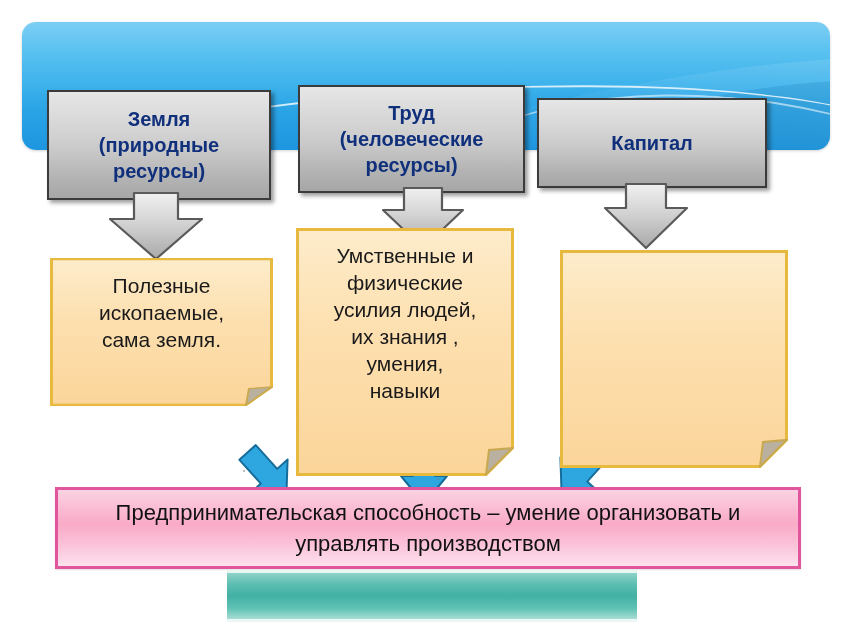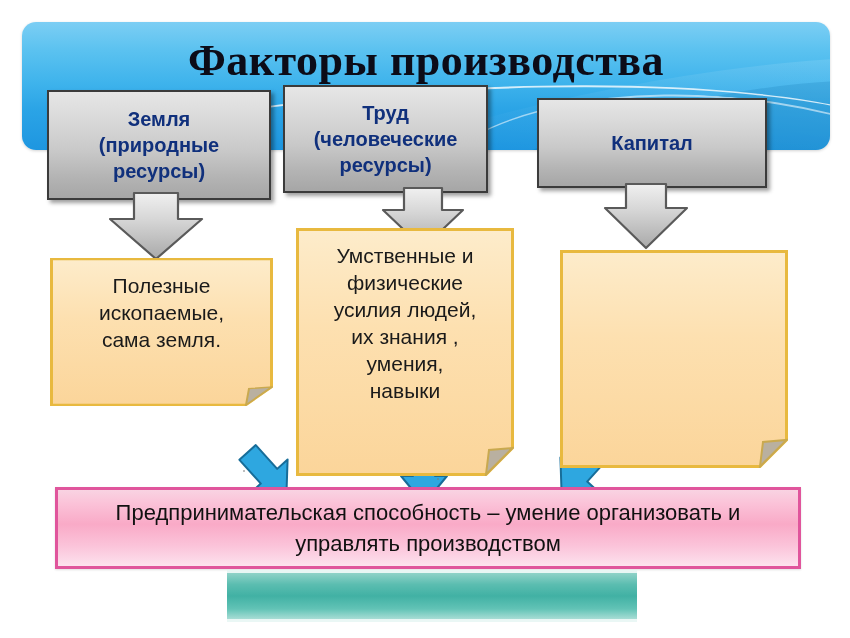--- a/index.html
+++ b/index.html
@@ -114,21 +114,21 @@
     font-size: 20px;
     line-height: 26px;
     text-align: center;
     display: flex;
     align-items: center;
     justify-content: center;
     box-sizing: border-box;
     padding: 2px 6px;
   }
   #gbox-zemlya  { left: 47px;  top: 90px;  width: 224px; height: 110px; }
-  #gbox-trud    { left: 283px; top: 85px;  width: 205px; height: 108px; }
+  #gbox-trud    { left: 298px; top: 85px;  width: 227px; height: 108px; }
   #gbox-kapital { left: 537px; top: 98px;  width: 230px; height: 90px;  }
 
   
   .garrow {
     position: absolute;
     width: 0; height: 0;
   }
   .garrow svg { display: block; overflow: visible; }
 
   #garrow-1 { left: 104px; top: 193px; }
@@ -229,21 +229,20 @@
 </head>
 <body>
 
 <div id="stage">
 
   <div class="banner">
     <div class="banner-darkwave"></div>
     <div class="banner-swoosh-b"></div>
     <div class="banner-swoosh-a"></div>
     <div class="banner-swoosh-c"></div>
-    <div class="banner-title">Факторы производства</div>
   </div>
 
   <div class="gbox" id="gbox-zemlya">
     <span style="white-space:pre-line;">Земля
 (природные
 ресурсы)</span>
   </div>
 
   <div class="gbox" id="gbox-trud">
     <span style="white-space:pre-line;">Труд

